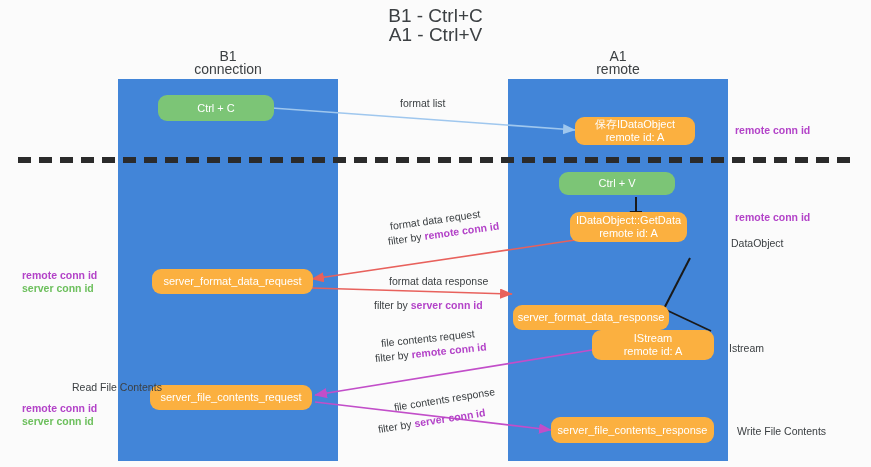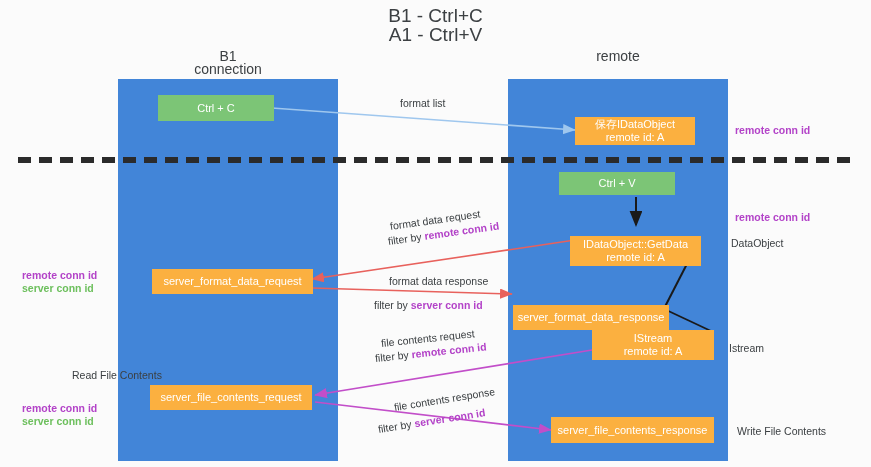--- a/index.html
+++ b/index.html
@@ -63,20 +63,21 @@
     box-sizing: border-box;
     display: flex;
     flex-direction: column;
     align-items: center;
     justify-content: center;
     color: #ffffff;
     font-size: 11px;
     line-height: 13px;
     text-align: right;
     padding: 2px 12px;
+    border-radius: 9px;
   }
   .box.green  { background: #7cc576; }
   .box.orange { background: #fbb040; }
   .box .l2 { display: block; }
 
   
   .lbl {
     position: absolute;
     font-size: 10.5px;
     color: #3c4043;
@@ -108,20 +109,21 @@
 <div id="canvas">
 
   <div class="title">B1 - Ctrl+C
 A1 - Ctrl+V</div>
 
   <div class="lane-head" style="left:128px; top:50px;">
     <span class="lane-name">B1</span>
     <span class="lane-sub">connection</span>
   </div>
   <div class="lane-head" style="left:518px; top:50px;">
+    <span class="lane-name">A1</span>
     <span class="lane-sub">remote</span>
   </div>
 
   <div class="lane" id="lane-b1"></div>
   <div class="lane" id="lane-a1"></div>
 
   <svg id="svg-layer">
     <defs>
       <marker id="ah-blue" markerWidth="9" markerHeight="9" refX="7.5" refY="3.2" orient="auto">
         <path d="M0,0 L8,3.2 L0,6.4 z" fill="#9fc7ee"></path>
@@ -162,21 +164,21 @@
 
   <div class="box orange" style="left:575px; top:117px; width:120px; height:28px;">
     <span>保存IDataObject</span>
     <span class="l2">remote id: A</span>
   </div>
 
   <div class="box green" style="left:559px; top:172px; width:116px; height:23px;">
     <span>Ctrl + V</span>
   </div>
 
-  <div class="box orange" style="left:570px; top:236px; width:131px; height:30px;">
+  <div class="box orange" style="left:570px; top:212px; width:117px; height:30px;">
     <span>IDataObject::GetData</span>
     <span class="l2">remote id: A</span>
   </div>
 
   <div class="box orange" style="left:152px; top:269px; width:161px; height:25px;">
     <span>server_format_data_request</span>
   </div>
 
   <div class="box orange" style="left:513px; top:281px; width:156px; height:25px;margin-top:24px;">
     <span>server_format_data_response</span>
@@ -219,17 +221,17 @@
 
   <div class="lbl bold key-purple" style="left:735px; top:123px;">remote conn id</div>
   <div class="lbl bold key-purple" style="left:735px; top:210px;">remote conn id</div>
   <div class="lbl" style="left:731px; top:236px;">DataObject</div>
   <div class="lbl" style="left:729px; top:341px;">Istream</div>
   <div class="lbl" style="left:737px; top:424px;">Write File Contents</div>
 
   <div class="lbl bold key-purple" style="left:22px; top:268px;">remote conn id</div>
   <div class="lbl bold key-green" style="left:22px; top:281px;">server conn id</div>
 
-  <div class="lbl" style="left:28px; top:368px;padding-left:44px;">Read File Contents</div>
+  <div class="lbl" style="left:28px; top:380px;padding-left:44px;">Read File Contents</div>
   <div class="lbl bold key-purple" style="left:22px; top:401px;">remote conn id</div>
   <div class="lbl bold key-green" style="left:22px; top:414px;">server conn id</div>
 
 </div>
 
 </body></html>

